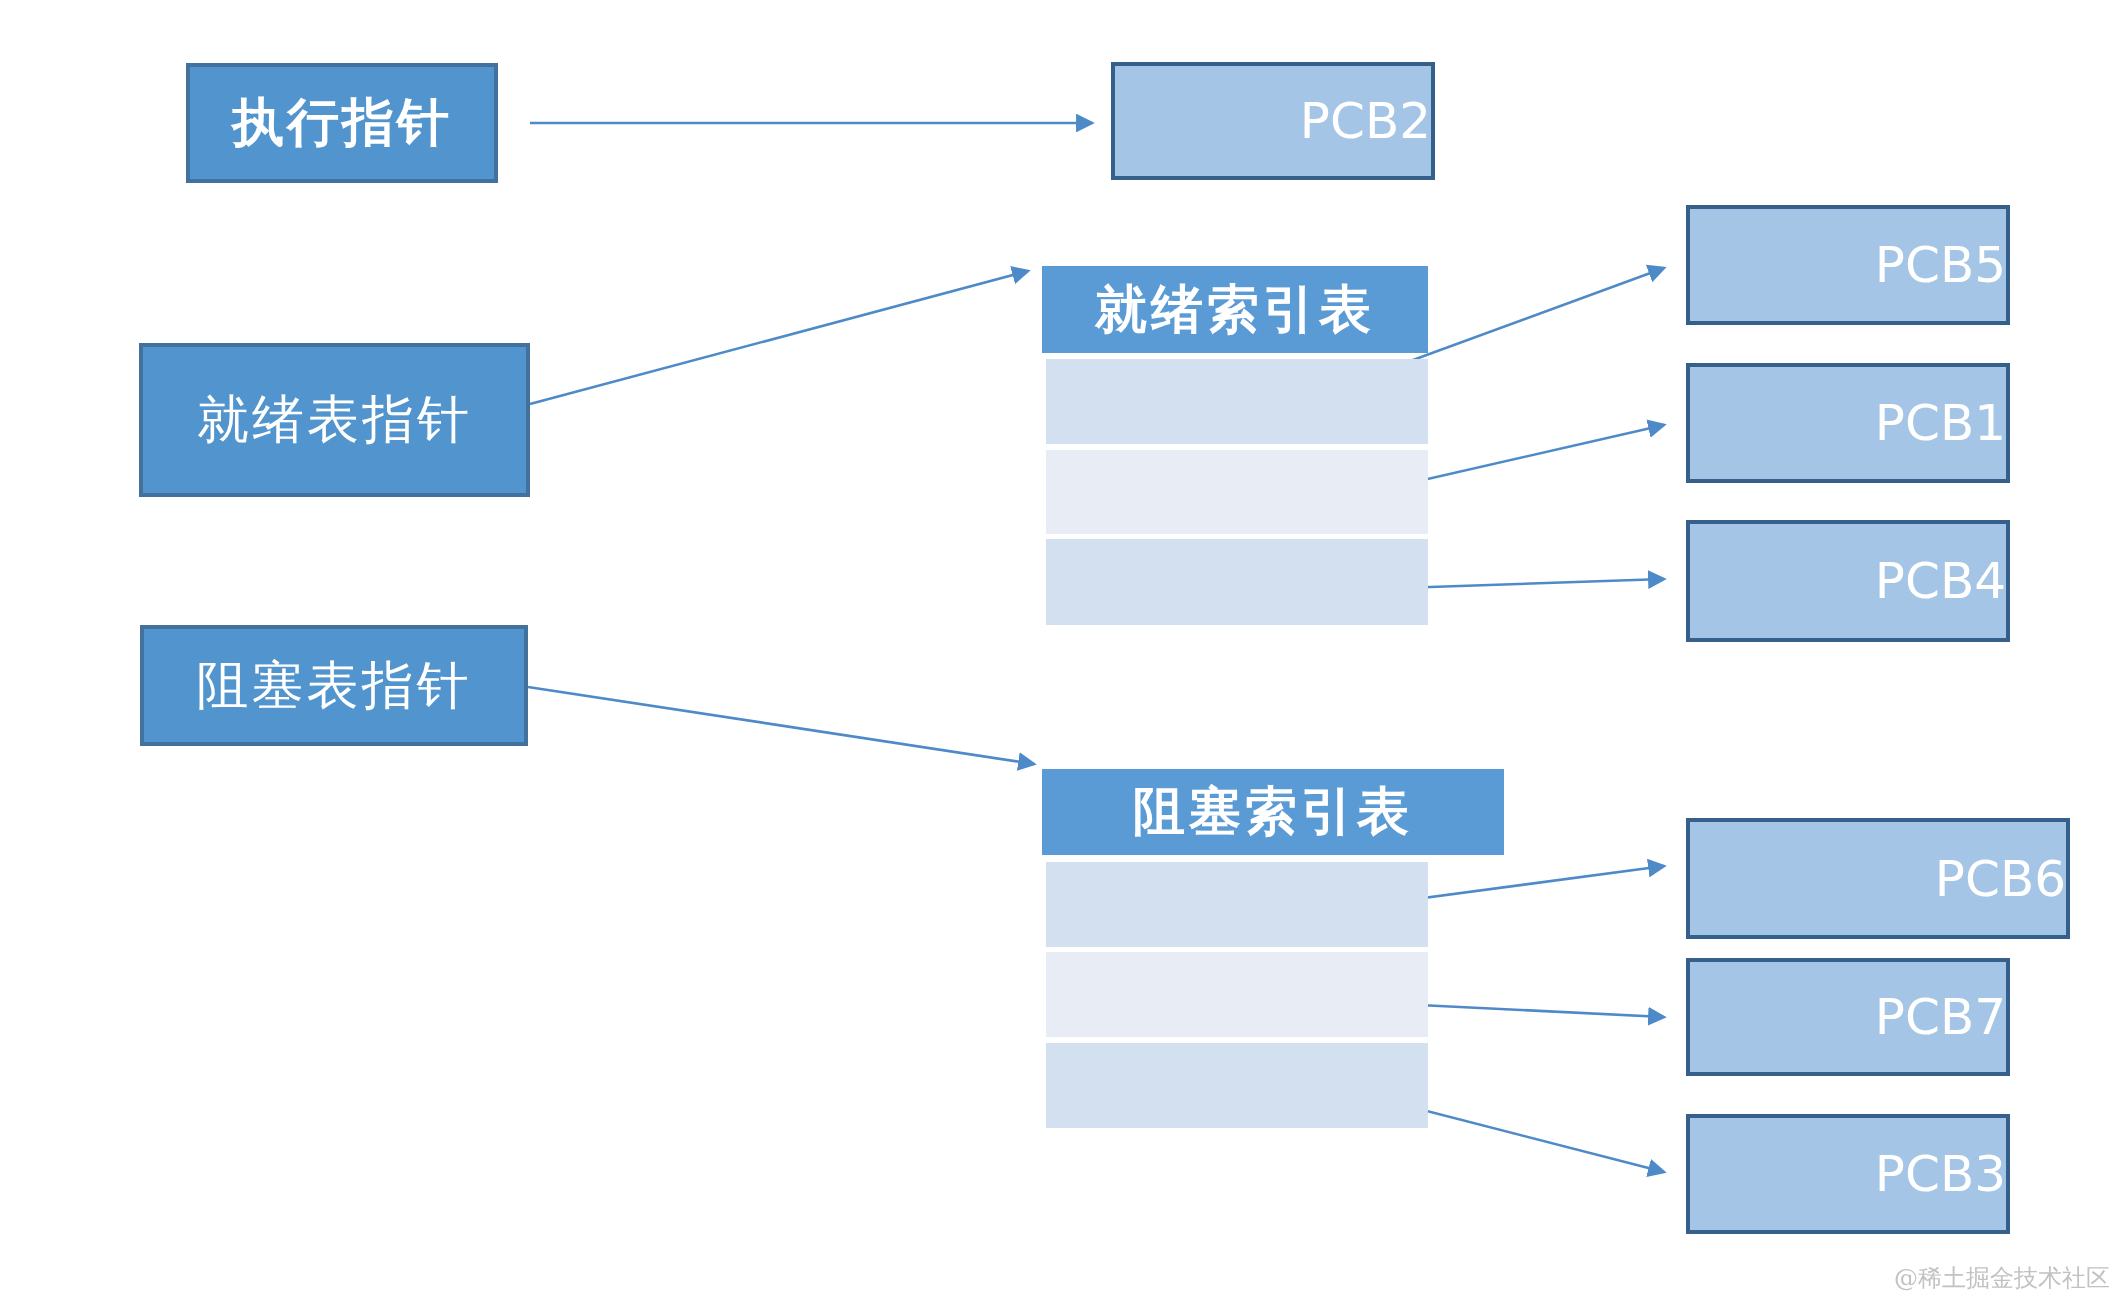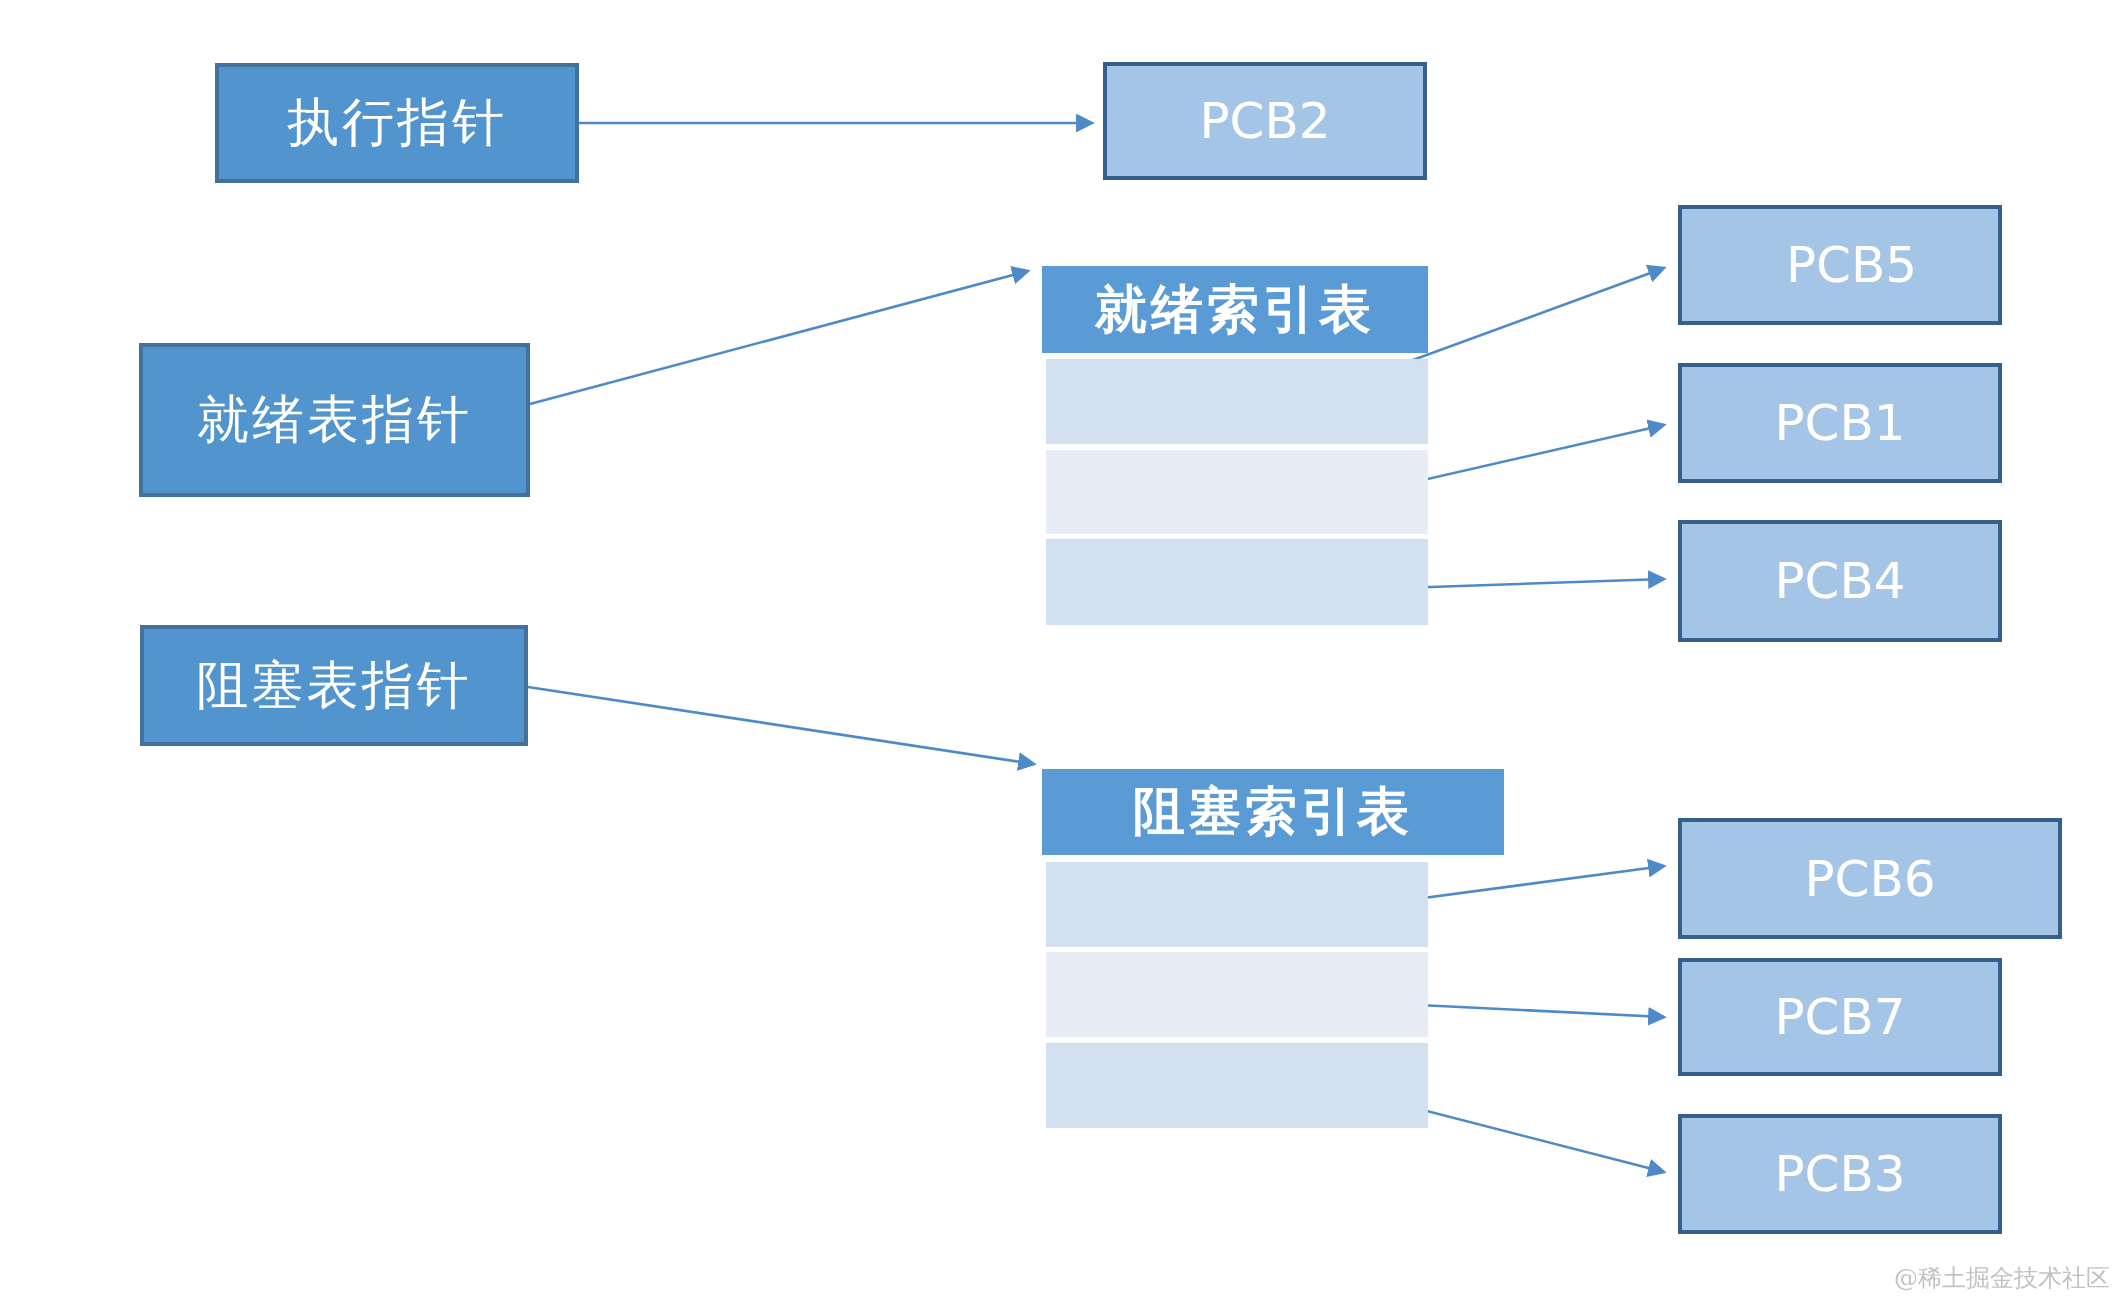--- a/index.html
+++ b/index.html
@@ -14,26 +14,27 @@
   .pointer-box{
     display:flex;align-items:center;justify-content:center;
     background:var(--pointer-fill);
     border:4px solid var(--pointer-border);
     color:#ffffff;
     font-family:"DejaVu Serif","Liberation Serif",serif;
     font-size:52px;
     letter-spacing:3px;
   }
   .pcb-box{
-    display:flex;align-items:center;justify-content:center;
+    display:flex;align-items:center;justify-content:flex-end;
     background:var(--pcb-fill);
     border:4px solid var(--pcb-border);
     color:#ffffff;
     font-family:"DejaVu Sans","Liberation Sans",sans-serif;
     font-size:50px;
+    margin-left:8px;
   }
   .tbl-header{
     display:flex;align-items:center;justify-content:center;
     background:var(--header-fill);
     color:#ffffff;
     font-family:Liberation Serif, serif;
     font-weight:bold;
     font-size:52px;
     letter-spacing:4px;
   }
@@ -63,21 +64,21 @@
     <line x1="530" y1="404" x2="1028" y2="271" marker-end="url(#ah)"></line>
     <line x1="528" y1="687" x2="1034" y2="764" marker-end="url(#ah)"></line>
     <line x1="1290" y1="405" x2="1664" y2="268" marker-end="url(#ah)"></line>
     <line x1="1292" y1="510" x2="1664" y2="425" marker-end="url(#ah)"></line>
     <line x1="1283" y1="592" x2="1664" y2="579" marker-end="url(#ah)"></line>
     <line x1="1318" y1="912" x2="1664" y2="866" marker-end="url(#ah)"></line>
     <line x1="1317" y1="1000" x2="1664" y2="1017" marker-end="url(#ah)"></line>
     <line x1="1318" y1="1083" x2="1664" y2="1172" marker-end="url(#ah)"></line>
   </svg>
 
-  <div class="abs pointer-box" style="left:215px;top:63px;width:364px;height:120px;">
+  <div class="abs pointer-box" style="left:186px;top:63px;width:312px;height:120px;font-weight:bold;">
     <span>执行指针</span>
   </div>
 
   <div class="abs pointer-box" style="left:139px;top:343px;width:391px;height:154px;">
     <span>就绪表指针</span>
   </div>
 
   <div class="abs pointer-box" style="left:140px;top:625px;width:388px;height:121px;">
     <span>阻塞表指针</span>
   </div>

